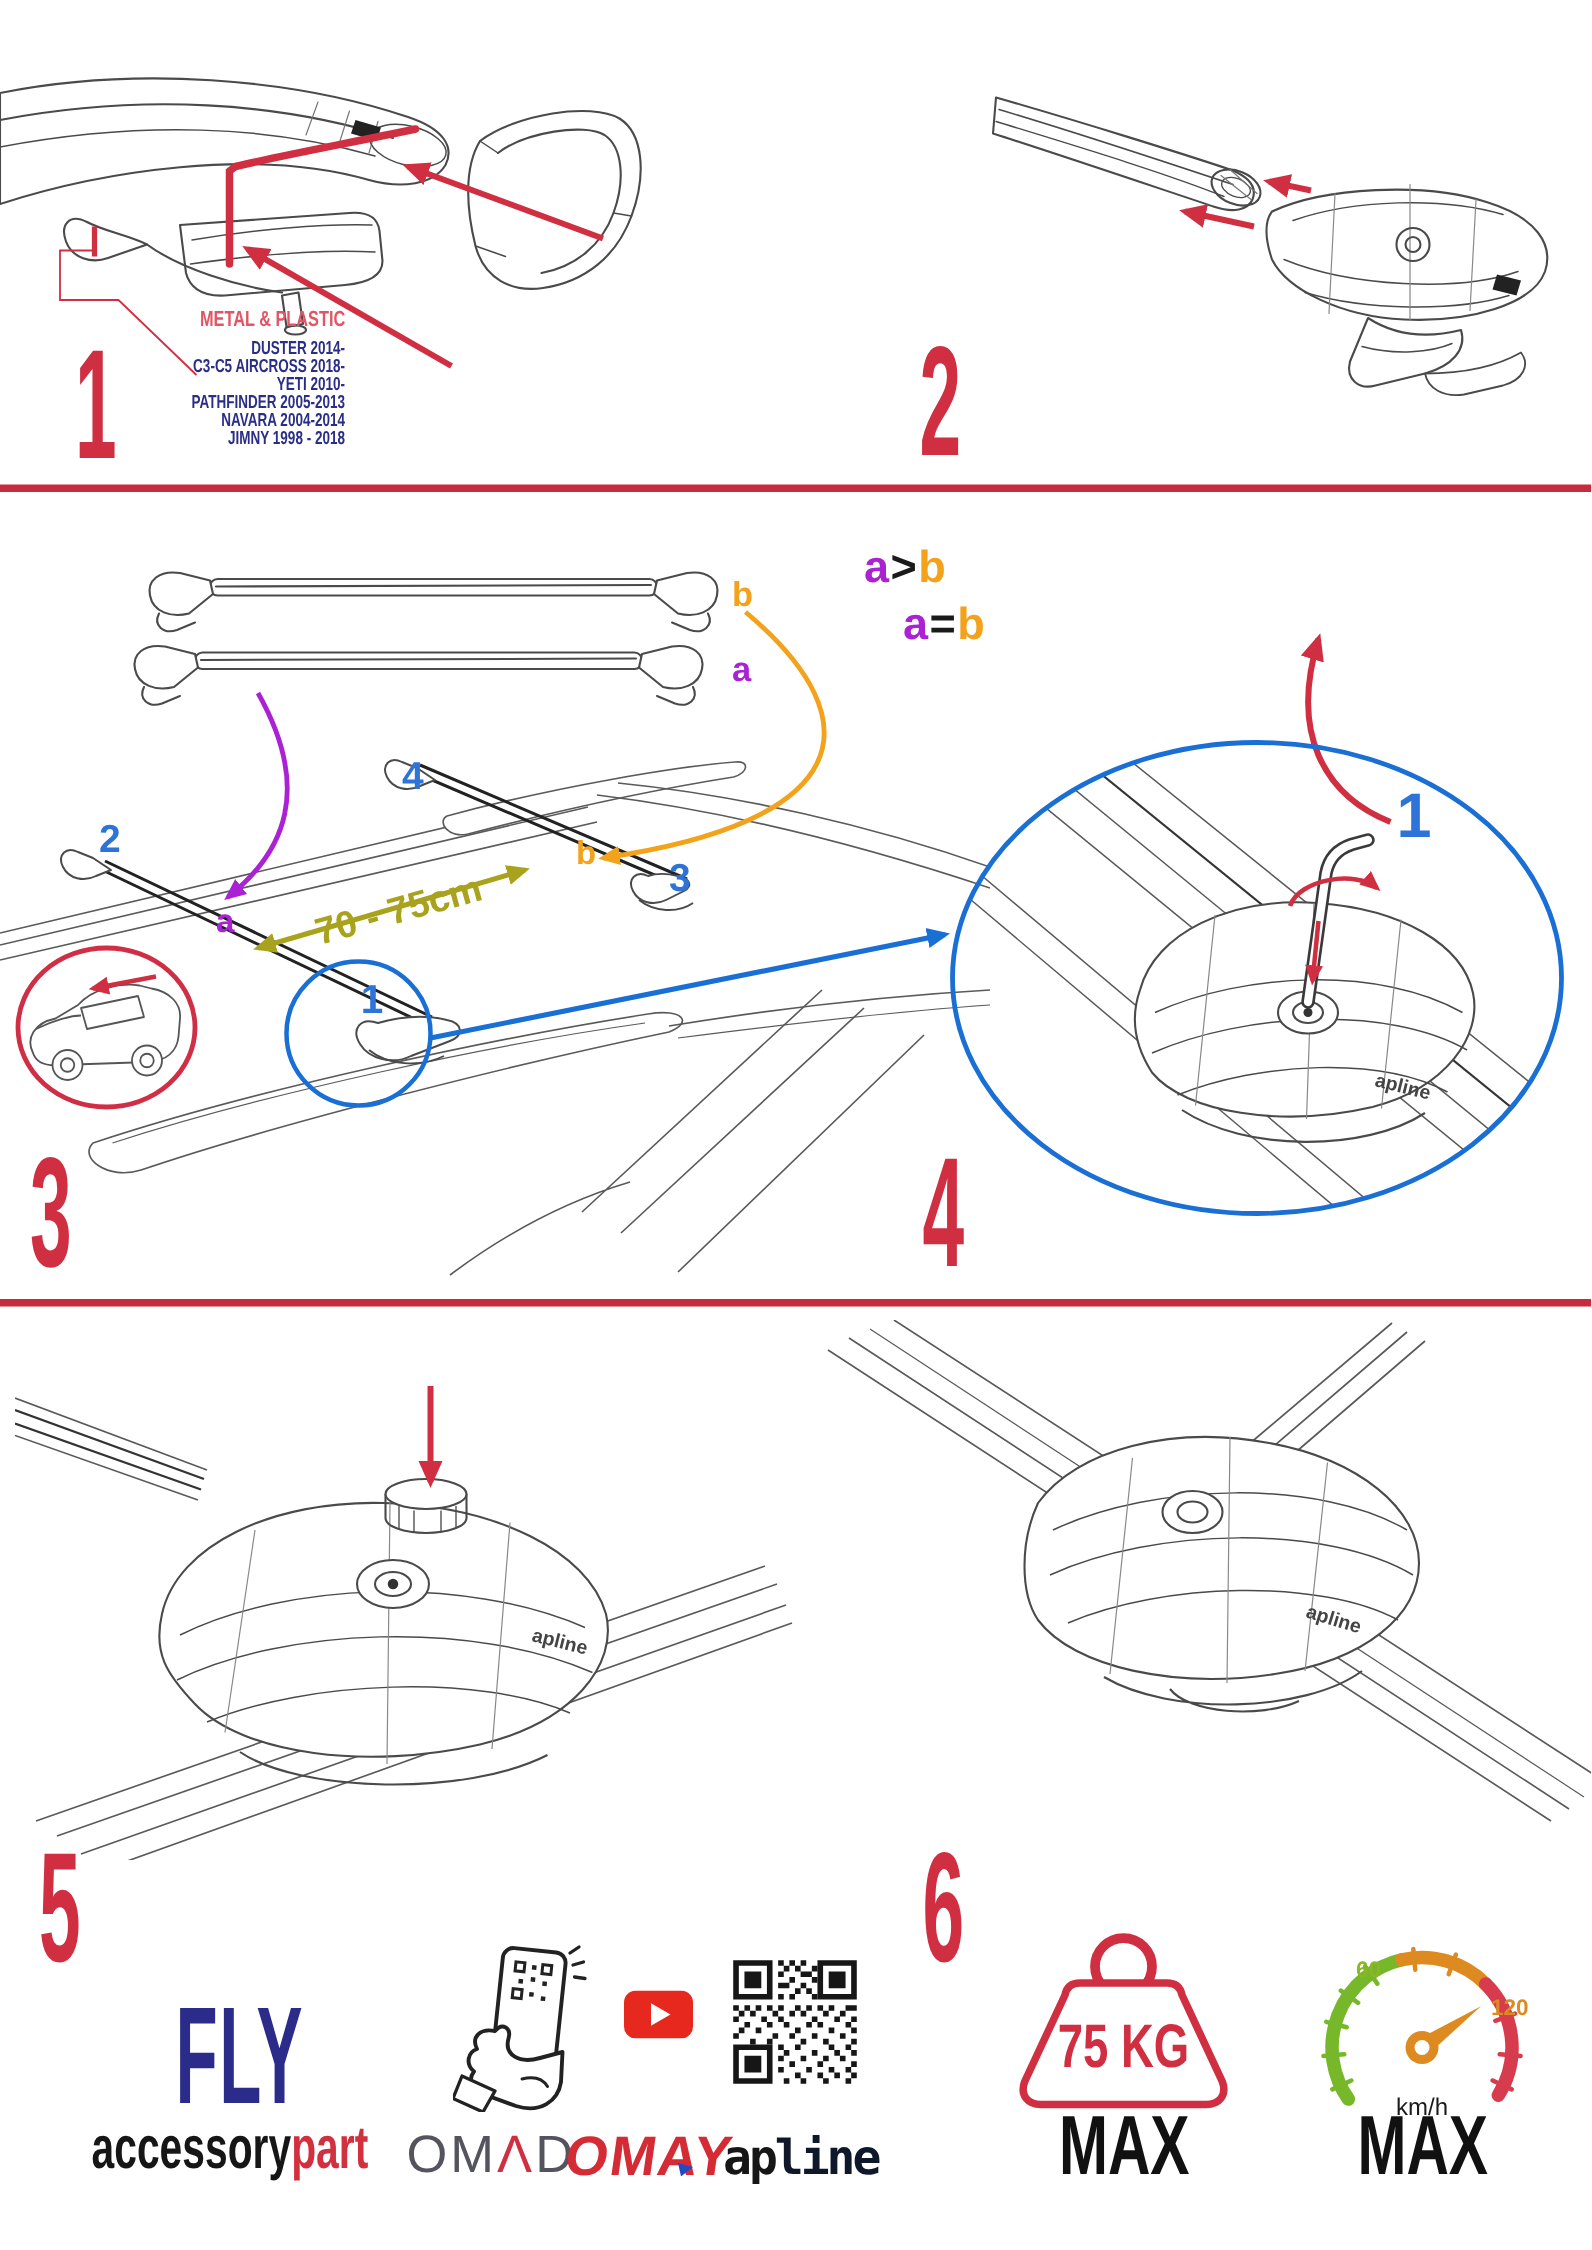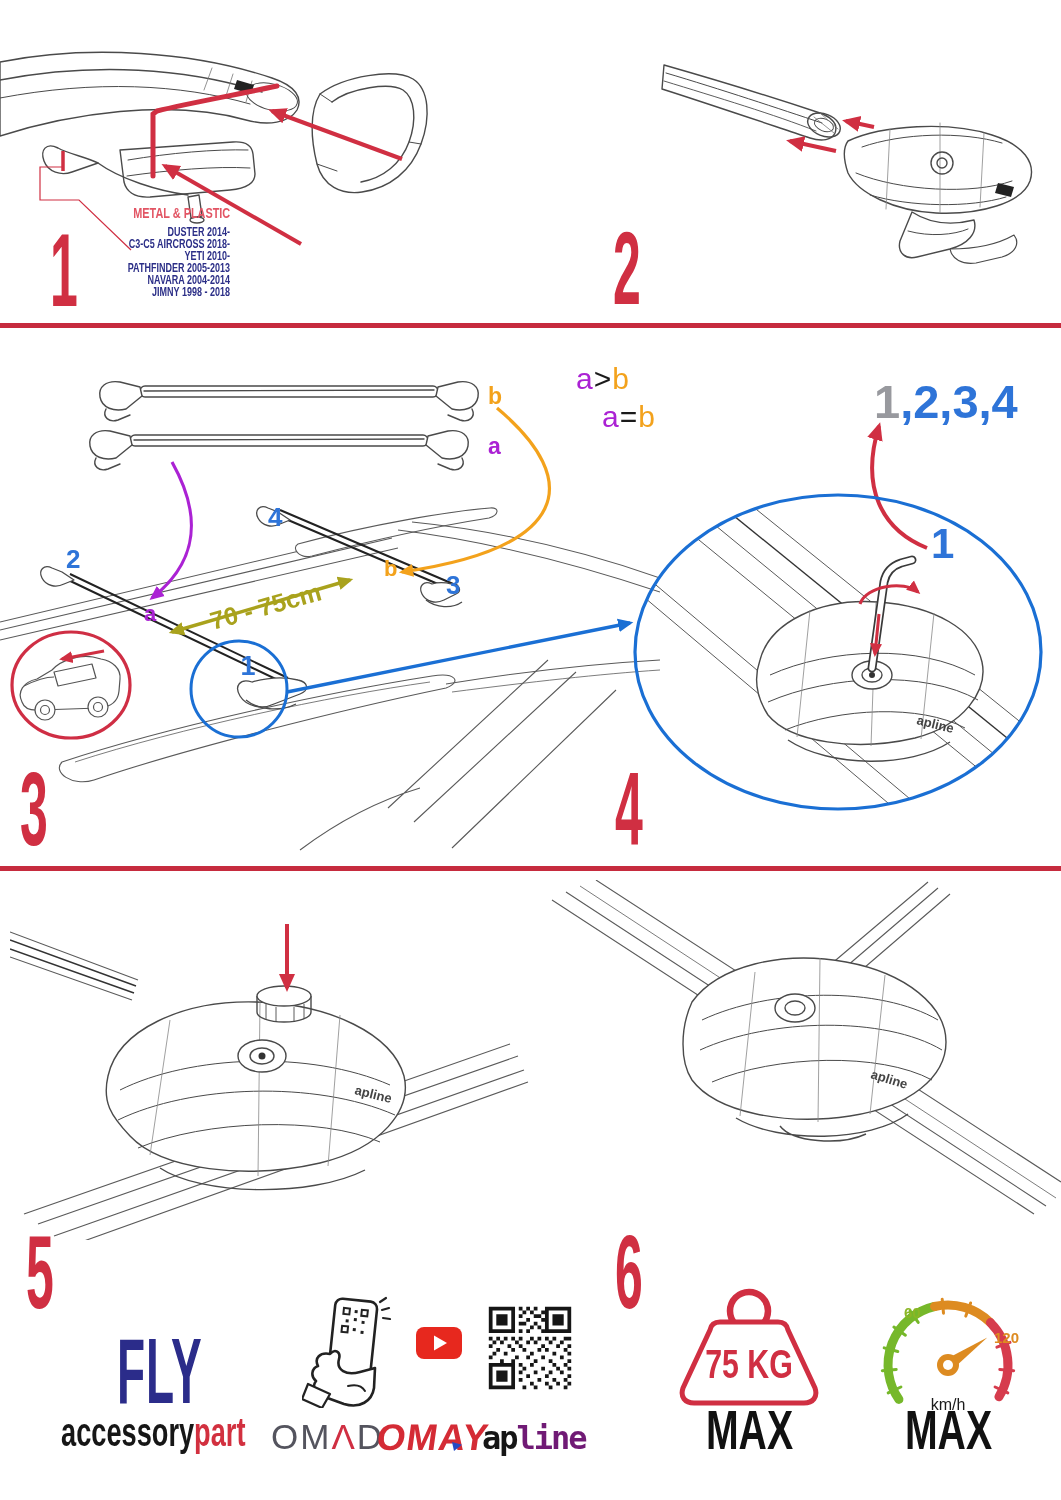--- a/index.html
+++ b/index.html
@@ -8,38 +8,38 @@
   .sheet{position:relative;width:1061px;height:1500px;background:#fff;overflow:hidden}
   .abs{position:absolute}
   svg{font-family:"Liberation Sans",sans-serif;display:block}
   .num{position:absolute;color:#d02f42;font-size:104px;font-weight:700;line-height:1;
        transform:scaleX(.48);transform-origin:left top;letter-spacing:-2px}
   .divider{position:absolute;left:0;width:1061px;height:5px;background:#c62b3e}
   .material{position:absolute;right:831px;top:205px;color:#e25564;font-weight:700;font-size:14.5px;
             white-space:nowrap;transform:scaleX(.75);transform-origin:right top}
   .models{position:absolute;right:831px;top:227px;text-align:right;color:#2b2e87;font-weight:700;
           font-size:12.5px;line-height:11.9px;white-space:nowrap;transform:scaleX(.72);transform-origin:right top}
-  .rule{position:absolute;font-size:30px;font-weight:400;line-height:1;letter-spacing:1px}
+  .rule{position:absolute;font-size:30px;font-weight:700;line-height:1;letter-spacing:1px}
   .rule .a{color:#ab22d4}.rule .op{color:#1a1a1a}.rule .b{color:#f3a21c}
   .seq{position:absolute;left:874px;top:374px;font-size:47px;font-weight:700;white-space:nowrap}
   .seq .first{color:#98999e}.seq .rest{color:#2e74d8}
   .fly{position:absolute;left:117px;top:1325px;color:#2b2c8a;font-size:92px;font-weight:700;
        line-height:1;transform:scaleX(.5);transform-origin:left top;letter-spacing:2px}
   .acc{position:absolute;left:61px;top:1410px;font-size:40px;font-weight:700;white-space:nowrap;
        transform:scaleX(.68);transform-origin:left top;color:#161616}
   .acc .red{color:#d2303f}
   .omad{position:absolute;left:271px;top:1417px;font-size:35px;font-weight:400;color:#54545e;letter-spacing:2px}
   .omad .red{color:#d02f42}
   .omay{position:absolute;left:377px;top:1417px;font-size:37px;font-weight:700;color:#d42b35;
         transform:skewX(-8deg);letter-spacing:1px}
   .omay-dot{position:absolute;left:452px;top:1442px;width:10px;height:9px;background:#2449c4;
             clip-path:polygon(0 0,100% 30%,20% 100%)}
   .apl{position:absolute;left:482px;top:1419px;font-family:"DejaVu Sans Mono",monospace;
        font-size:32px;font-weight:700;letter-spacing:-2px;color:#161616}
-  .apl .red{color:#701a75}
+  .apl .red{color:#0f172a}
   .maxlbl{position:absolute;top:1402px;font-size:56px;font-weight:700;color:#111;text-align:center;
           line-height:1;transform:scaleX(.7);transform-origin:center top}
 </style>
 </head>
 <body>
 
 <div class="sheet">
 
   <svg class="abs" style="left:0;top:40px" width="440" height="250" viewBox="0 0 440 250">
     <defs>
@@ -235,23 +235,20 @@
     <path d="M252,338 L264,252 C266,242 272,236 281,233 L292,230" stroke="#fff" stroke-width="5.5" fill="none" stroke-linecap="round"></path>
     <g stroke="#d02f42" fill="none">
       <path d="M240,274 C246,256 284,250 298,262" stroke-width="3" marker-end="url(#rd)"></path>
       <path d="M259,284 L255,324" stroke-width="3" marker-end="url(#rd)"></path>
       <path d="M307,218 C262,200 240,158 259,96" stroke-width="4" marker-end="url(#rd)"></path>
     </g>
     <ellipse cx="218" cy="322" rx="203" ry="157" stroke="#1a6fd4" stroke-width="3.2" fill="none"></ellipse>
     <text x="311" y="228" font-size="42" font-weight="bold" fill="#2e74d8">1</text>
   </svg>
 
-  <div class="seq">
-    <span class="first">1</span><span class="rest">,2,3,4</span>
-  </div>
   <div class="num" style="left:615px;top:757px">4</div>
 
   <div class="divider" style="top:866px"></div>
 
   <svg class="abs" style="left:10px;top:880px" width="520" height="360" viewBox="0 0 520 360">
     <defs>
       <marker id="re" markerWidth="5" markerHeight="5" refX="7" refY="5" viewBox="0 0 10 10" orient="auto-start-reverse">
           <path d="M0,1 L9,5 L0,9 Z" fill="#d02f42"></path>
         </marker>
     </defs>

